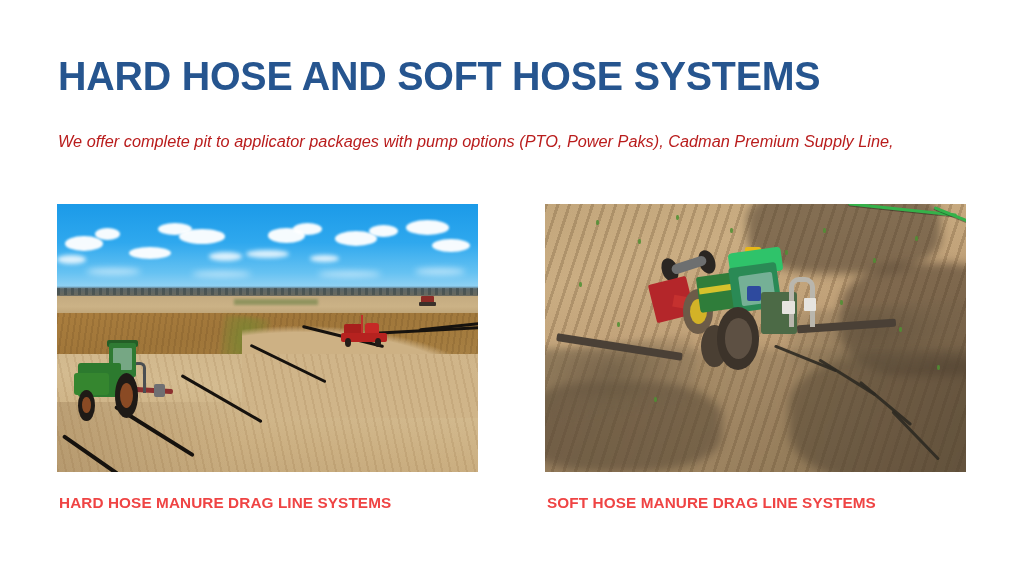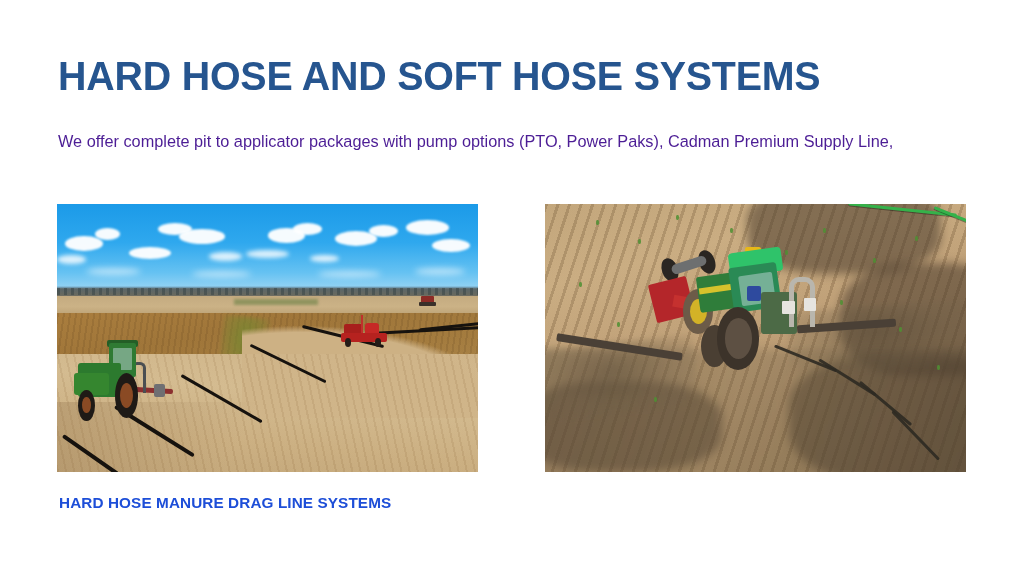--- a/index.html
+++ b/index.html
@@ -40,22 +40,23 @@
   }
 
   
   .intro {
     position: absolute;
     left: 58px;
     top: 128px;
     width: 912px;
     font-size: 16.3px;
     line-height: 27px;
-    color: #4c1d95;
+    color: #b91c1c;
     font-weight: 400;
+    font-style: italic;
   }
   .intro .line { display: block; white-space: nowrap; }
 
   
   .card {
     position: absolute;
     width: 421px;
   }
   .card-left  { left: 57px;  top: 204px; }
   .card-right { left: 545px; top: 204px; }
@@ -68,21 +69,21 @@
     background: #caa274;
   }
 
   .caption {
     position: absolute;
     top: 290px;
     left: 2px;
     font-size: 15.3px;
     font-weight: 700;
     letter-spacing: 0.1px;
-    color: #1d4ed8;
+    color: #ef4444;
     white-space: nowrap;
   }
 
   
   .sky {
     position: absolute; left: 0; top: 0; width: 100%; height: 32%;
     background: linear-gradient(180deg, #1b9ae8 0%, #2fa8ee 45%, #66c2f2 80%, #9ad5f4 100%);
   }
   .cloud {
     position: absolute;
@@ -413,15 +414,16 @@
         <div class="rt-seat"></div>
         <div class="rt-rear"></div>
         <div class="rt-pipe"></div>
         <div class="rt-box-a"></div>
         <div class="rt-box-b"></div>
         <div class="rt-wheel-f"></div>
         <div class="rt-wheel-br"></div>
       </div>
 
     </div>
+    <div class="caption">SOFT HOSE MANURE DRAG LINE SYSTEMS</div>
   </div>
 
 </div>
 
 </body></html>

